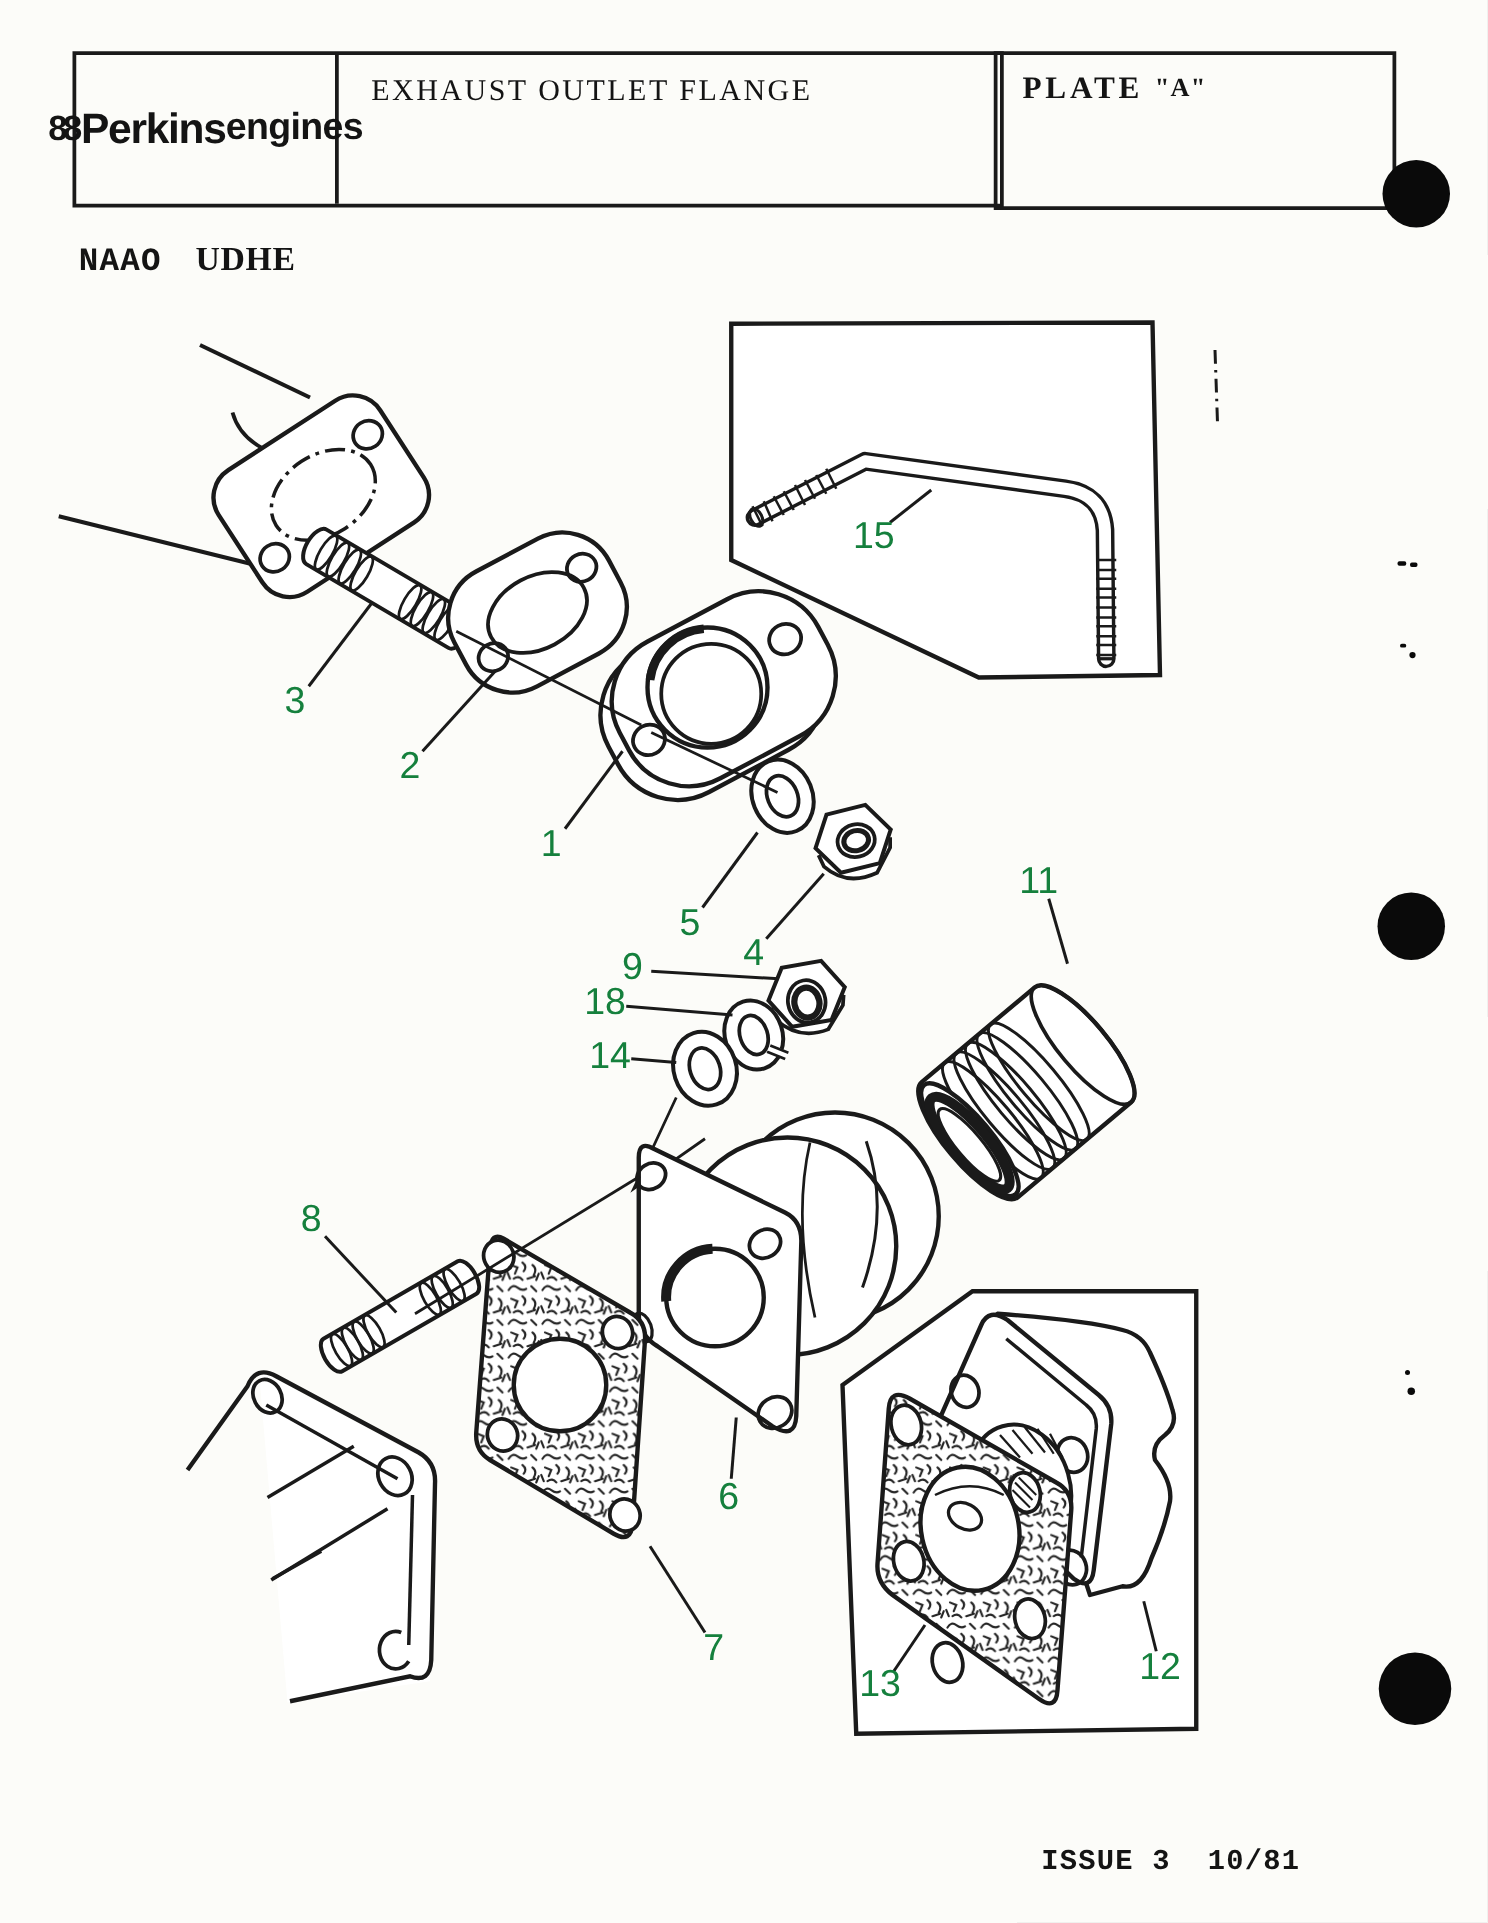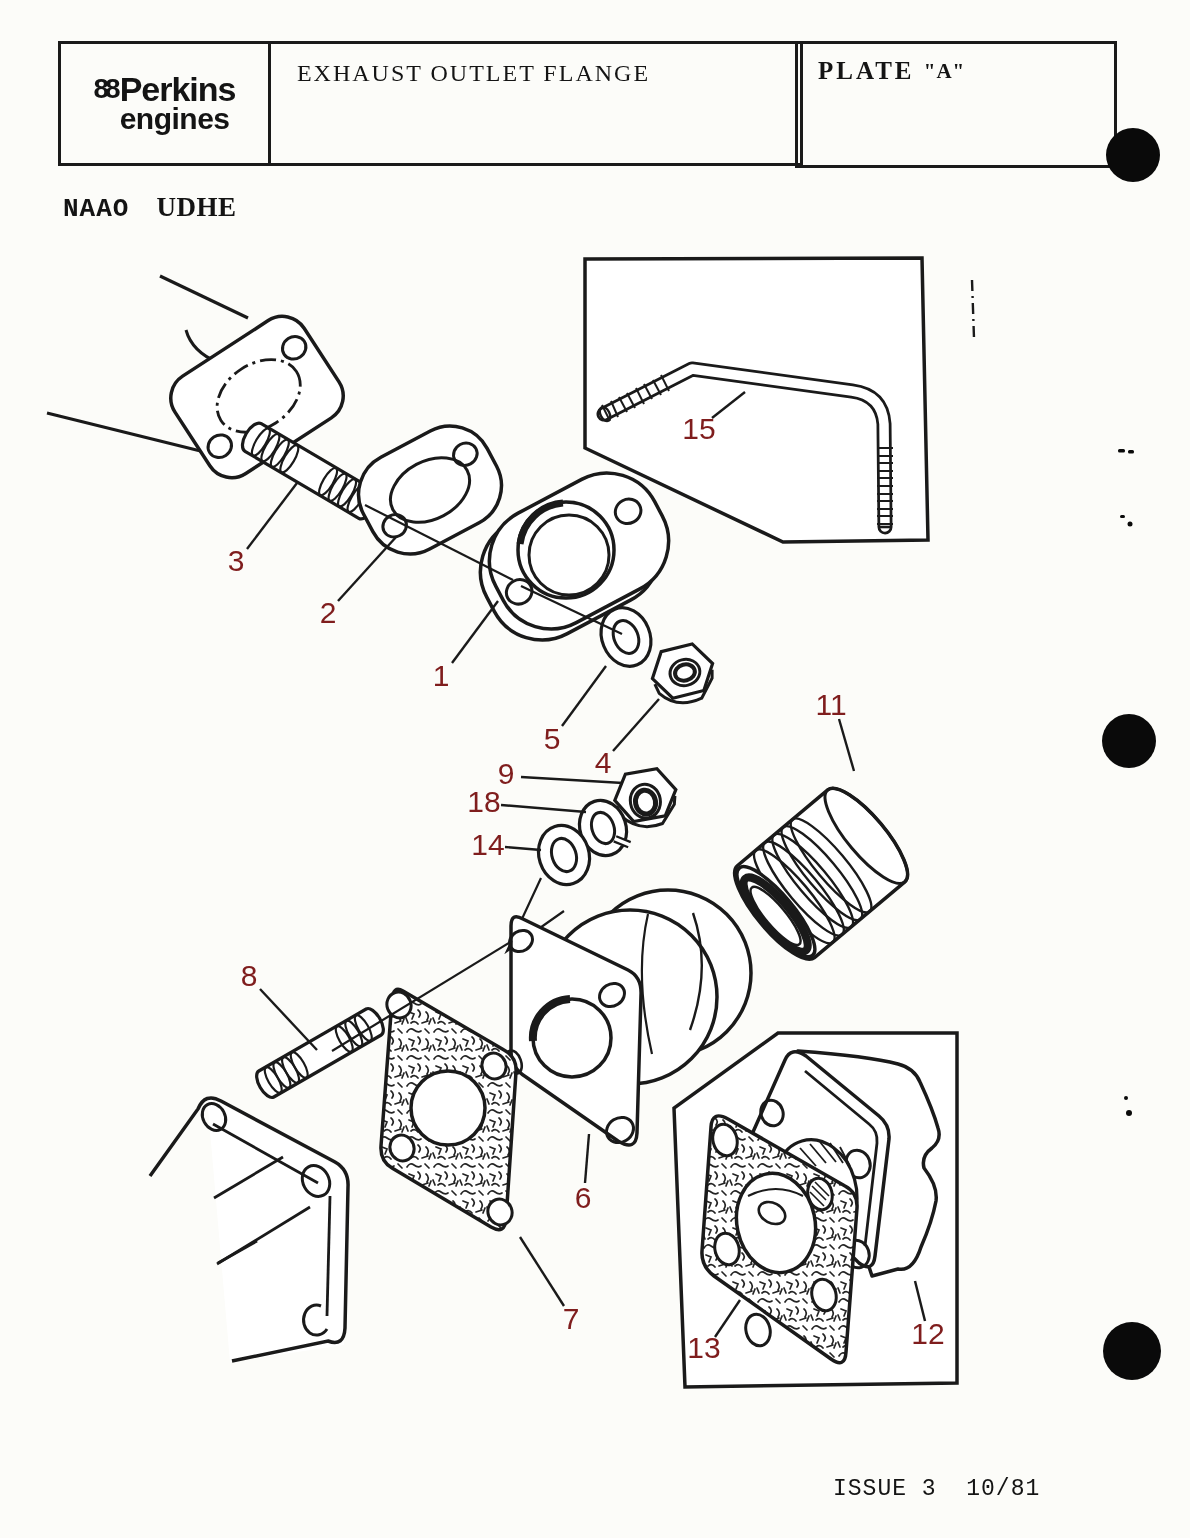--- a/index.html
+++ b/index.html
@@ -5,42 +5,42 @@
   html,body{margin:0;padding:0;background:#e8e8e6;}
   .page{position:relative;width:1190px;height:1538px;background:#fcfcf9;color:#141414;
         font-family:"Liberation Sans",sans-serif;overflow:hidden;}
   .art{position:absolute;left:0;top:0;z-index:2;}
   
   .hdr-left{position:absolute;left:38px;top:41px;width:745px;height:125px;border:3px solid #1a1a1a;
             box-sizing:border-box;z-index:1;display:flex;margin-left:20px;}
   .hdr-brandcell{width:207px;border-right:3px solid #1a1a1a;display:flex;align-items:center;justify-content:center;}
   .brand{display:flex;align-items:flex-start;gap:3px;}
   .brand-mark{font-weight:bold;font-size:28px;letter-spacing:-4px;line-height:1.05;}
-  .brand-text{display:flex;flex-direction:column;line-height:0.92;}
+  .brand-text{display:flex;flex-direction:row;line-height:0.92;}
   .brand-l1{font-size:34px;font-weight:bold;letter-spacing:-1px;}
   .brand-l2{font-size:30px;font-weight:bold;letter-spacing:-0.5px;text-align:left;}
   .hdr-titlecell{flex:1;padding-top:16px;text-align:center;}
   .hdr-title{font-family:"Liberation Serif",serif;font-size:24px;letter-spacing:2px;font-weight:500;
              display:inline-block;transform:translateX(-62px);}
   .hdr-plate{position:absolute;left:795px;top:41px;width:322px;height:127px;border:3px solid #1a1a1a;
              box-sizing:border-box;z-index:1;padding:13px 0 0 20px;
              font-family:"Liberation Serif",serif;font-size:25px;letter-spacing:3px;font-weight:600;}
   .plate-ref{font-size:21px;letter-spacing:1px;vertical-align:1px;}
   
   .codes{position:absolute;left:63px;top:192px;z-index:1;}
   .code-primary{font-family:"Liberation Mono",monospace;font-weight:bold;font-size:26px;letter-spacing:1px;margin-top:20px;}
   .code-secondary{font-family:"Liberation Serif",serif;font-size:27px;font-weight:600;margin-left:27px;letter-spacing:0.5px;}
   
   .footer-left{position:absolute;left:74px;top:1474px;z-index:1;white-space:pre;
                font-family:"Liberation Mono",monospace;font-weight:bold;font-size:24px;letter-spacing:1.5px;}
   .footer-right{position:absolute;left:833px;top:1476px;z-index:1;white-space:pre;
-                font-family:"Liberation Mono",monospace;font-weight:400;font-size:23px;letter-spacing:1px;}
+                font-family:"Liberation Mono",monospace;font-weight:700;font-size:23px;letter-spacing:1px;}
   
   .callout{position:absolute;z-index:3;transform:translate(-50%,-50%);
-           font-family:"Liberation Sans",sans-serif;font-size:30px;color:#7f1d1d;}
+           font-family:"Liberation Sans",sans-serif;font-size:30px;color:#15803d;}
 </style>
 </head>
 <body>
 
 <div class="page">
 
   <div class="hdr-left">
     <div class="hdr-brandcell">
       <div class="brand">
         <span class="brand-mark">88</span>

